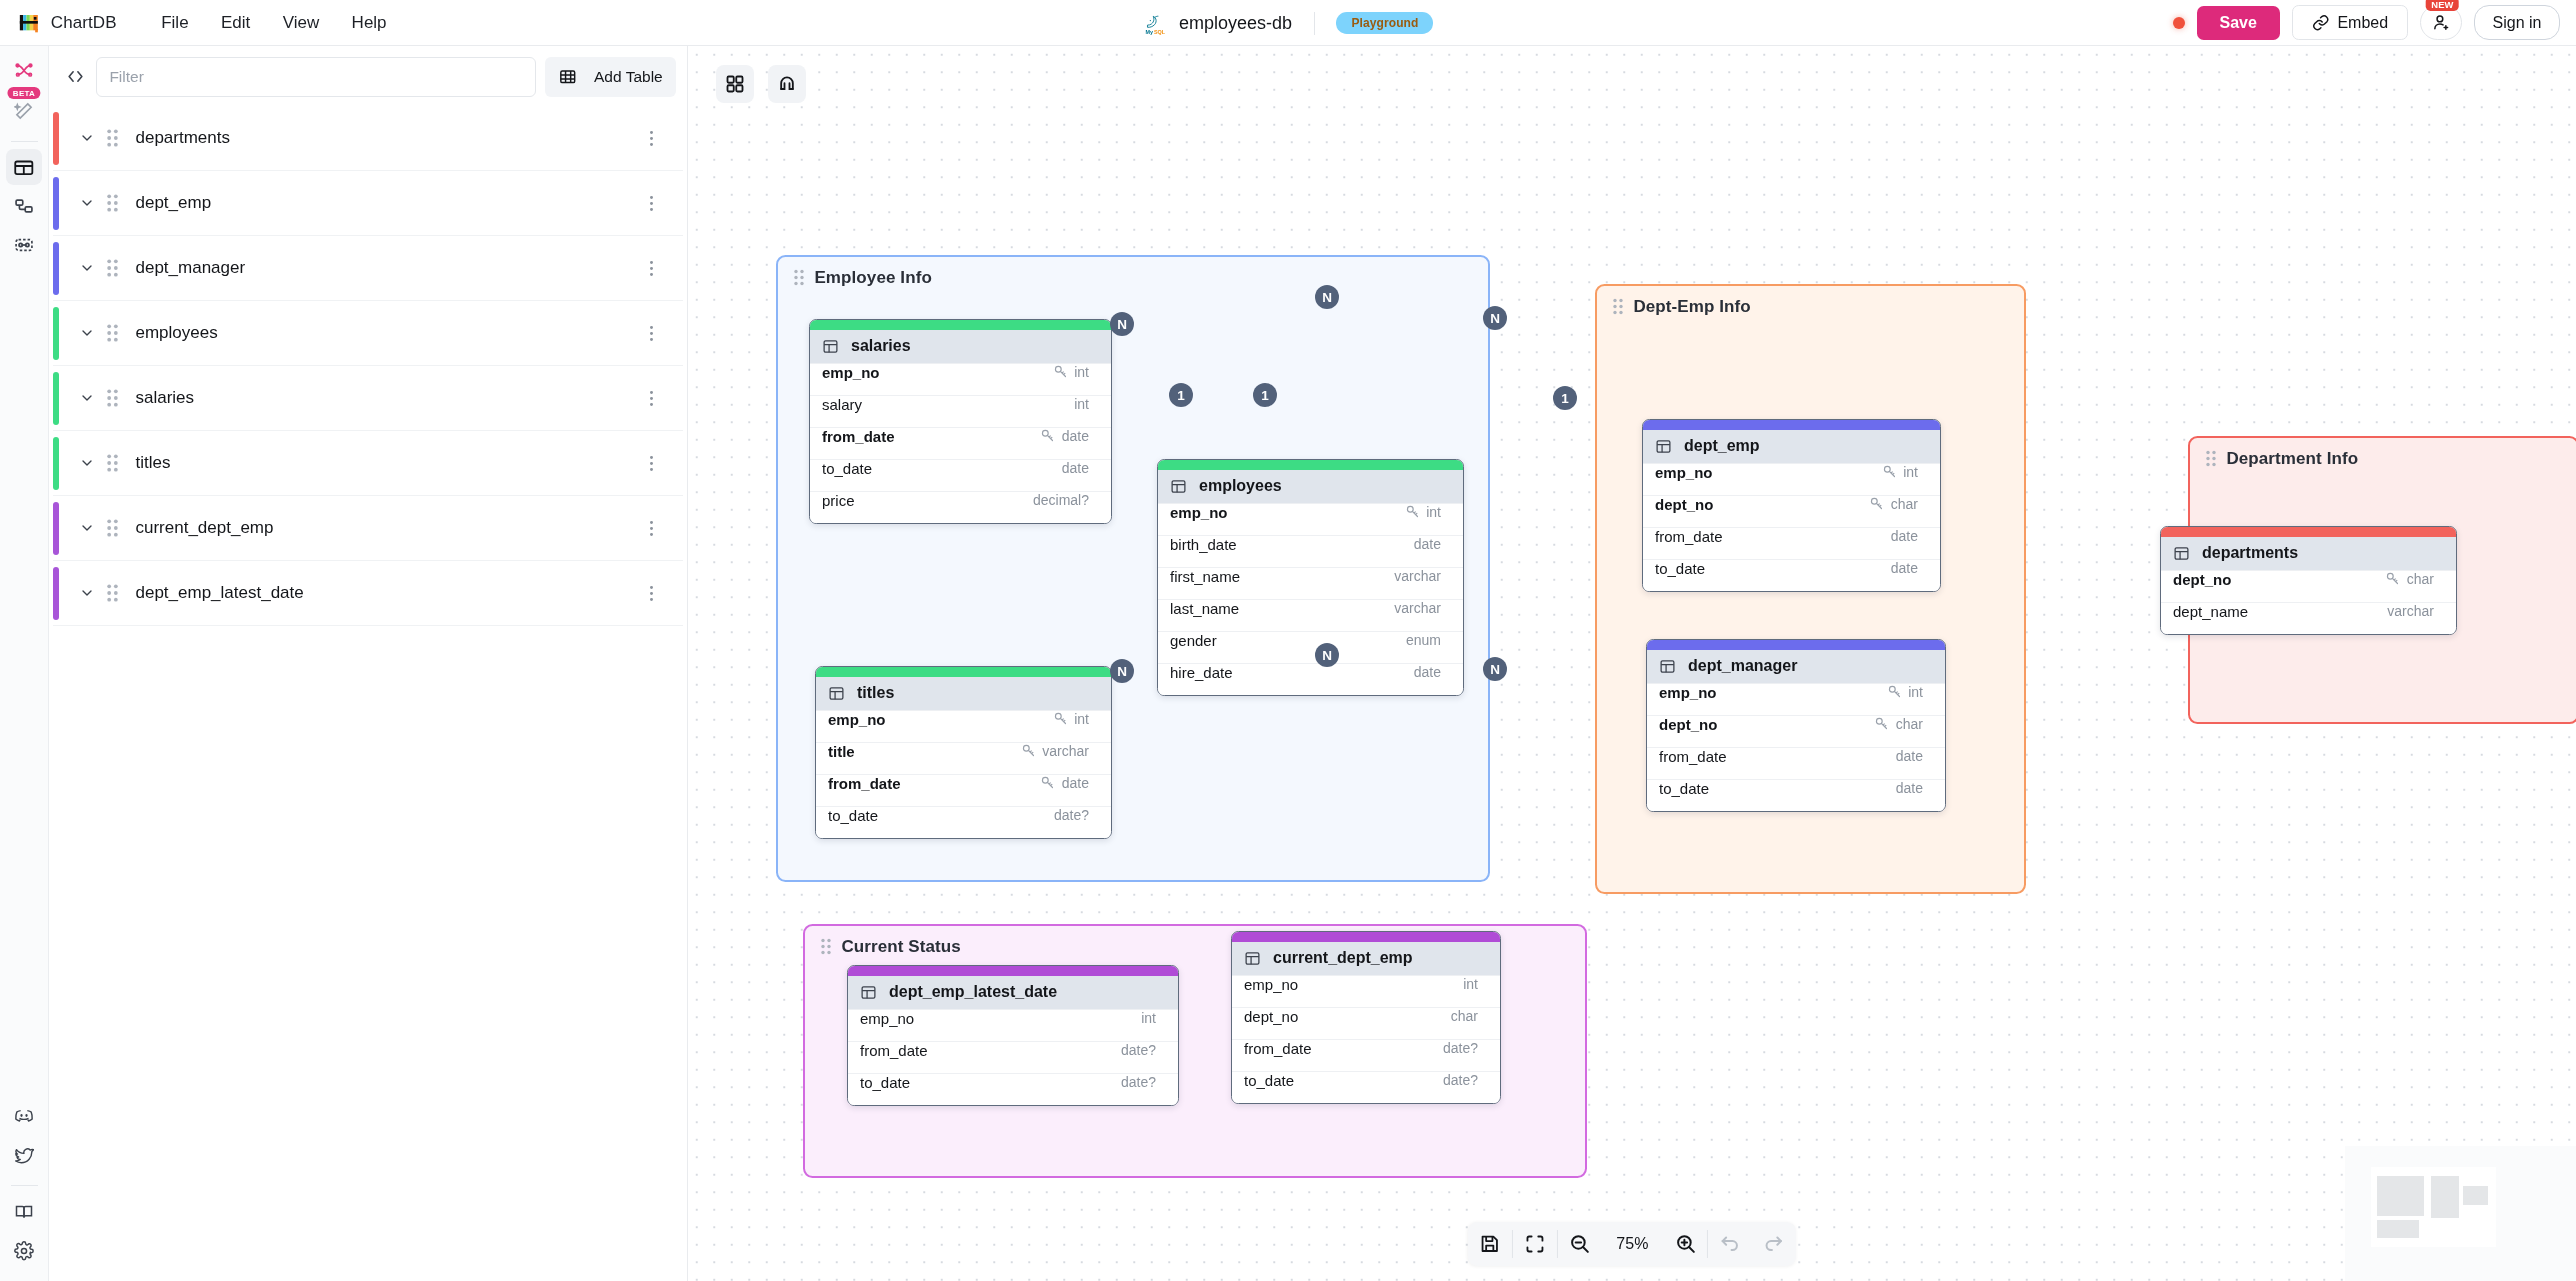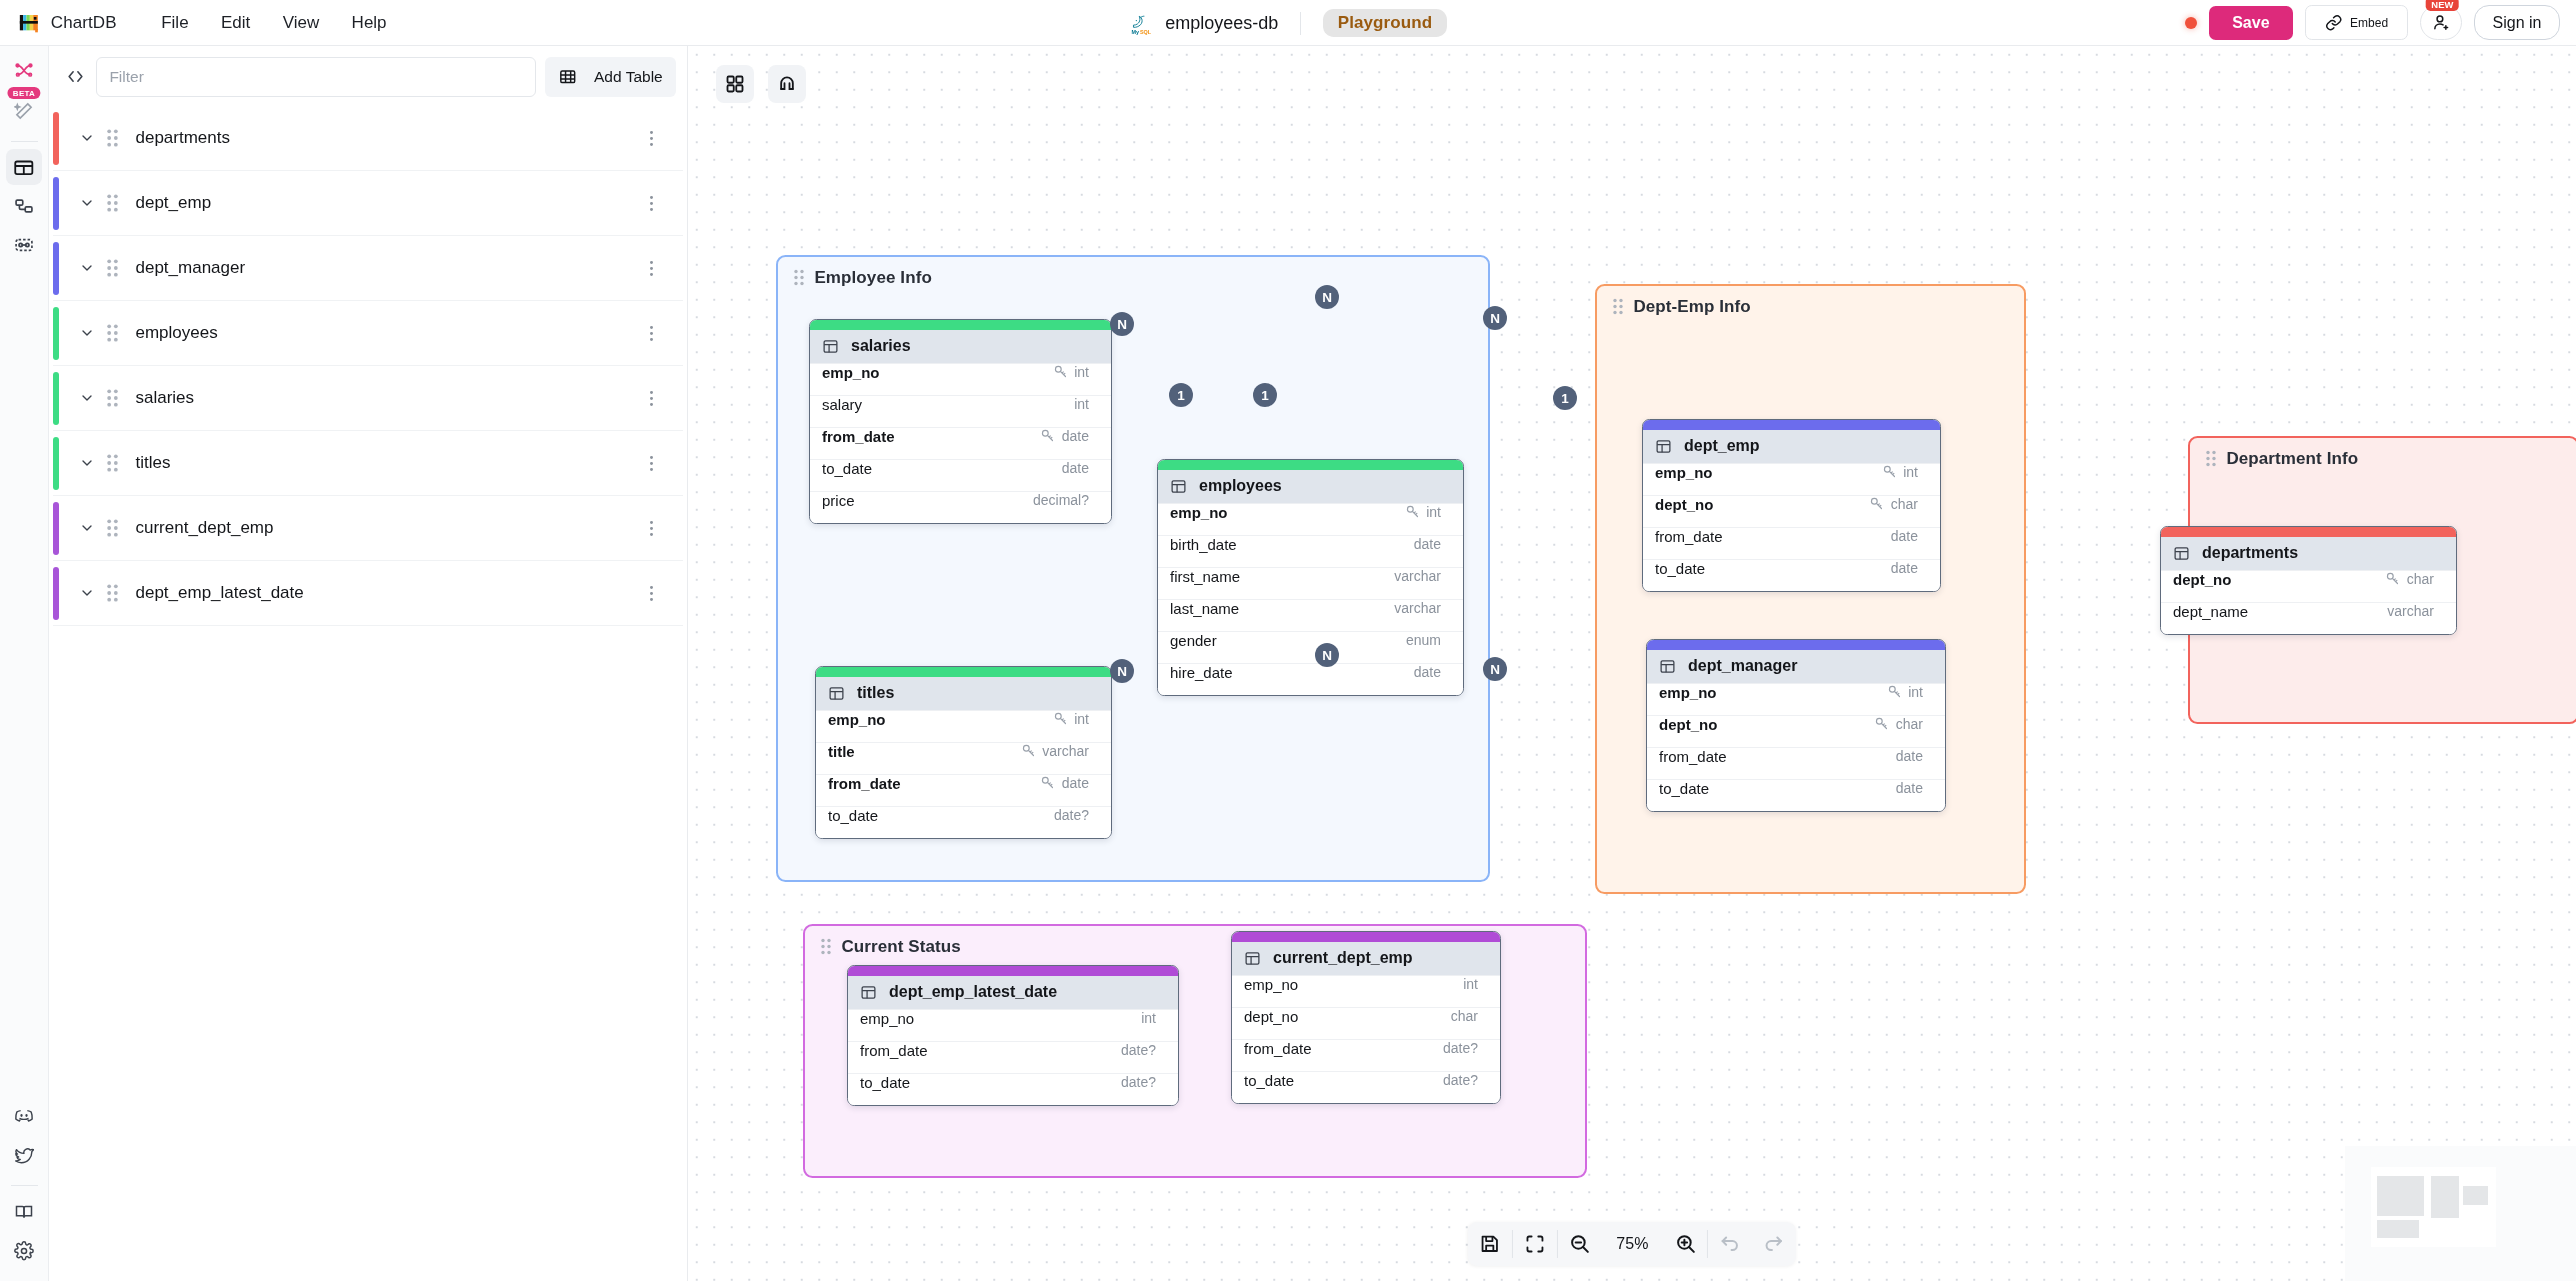--- a/index.html
+++ b/index.html
@@ -30,32 +30,32 @@
 
   .center-title {
     position: absolute; left: 0; right: 0; top: 0; height: 46px;
     display: flex; align-items: center; justify-content: center; gap: 0; pointer-events: none;
   }
   .center-inner { display: flex; align-items: center; gap: 10.8px; pointer-events: auto; }
   .db-icon { width: 25.6px; height: 25.6px; }
   .db-title { font-size: 18px; color: #14161a; font-weight: 400; }
   .title-sep { width: 1.3px; height: 23px; background: #e3e6ea; margin: 0 10.8px; }
   .badge-playground {
-    background: #e5e5e5; color: #9a5b10; font-size: 17px; font-weight: 600;
+    background: #7dd3fc; color: #9a5b10; font-size: 12px; font-weight: 600;
     padding: 4px 15px; border-radius: 10.8px; letter-spacing: 0.1px; text-align: right;
   }
 
   .right-actions { margin-left: auto; display: flex; align-items: center; gap: 12px; }
   .unsaved-dot { width: 12px; height: 12px; border-radius: 50%; background: #f0513c; box-shadow: 0 0 6.7px rgba(240,81,60,.45); }
   .btn-save {
     background: #dd2a7b; color: #fff; font-size: 16px; font-weight: 600;
     border: none; border-radius: 6.7px; padding: 8px 23px; cursor: pointer;
   }
   .btn-embed {
-    background: #fff; color: #14161a; font-size: 12px; font-weight: 400;
+    background: #fff; color: #14161a; font-size: 16px; font-weight: 400;
     border: 1px solid #e2e5e9; border-radius: 6.7px; padding: 7.4px 19px;
     display: flex; align-items: center; gap: 8px; cursor: pointer;
   }
   .btn-user {
     position: relative; width: 42px; height: 35px; border: 1px solid #e2e5e9; border-radius: 17.5px;
     background: #fff; display: flex; align-items: center; justify-content: center; cursor: pointer;
   }
   .badge-new {
     position: absolute; top: -8.8px; left: 50%; transform: translateX(-46%);
     background: #e8443a; color: #fff; font-size: 9.4px; font-weight: 700;

